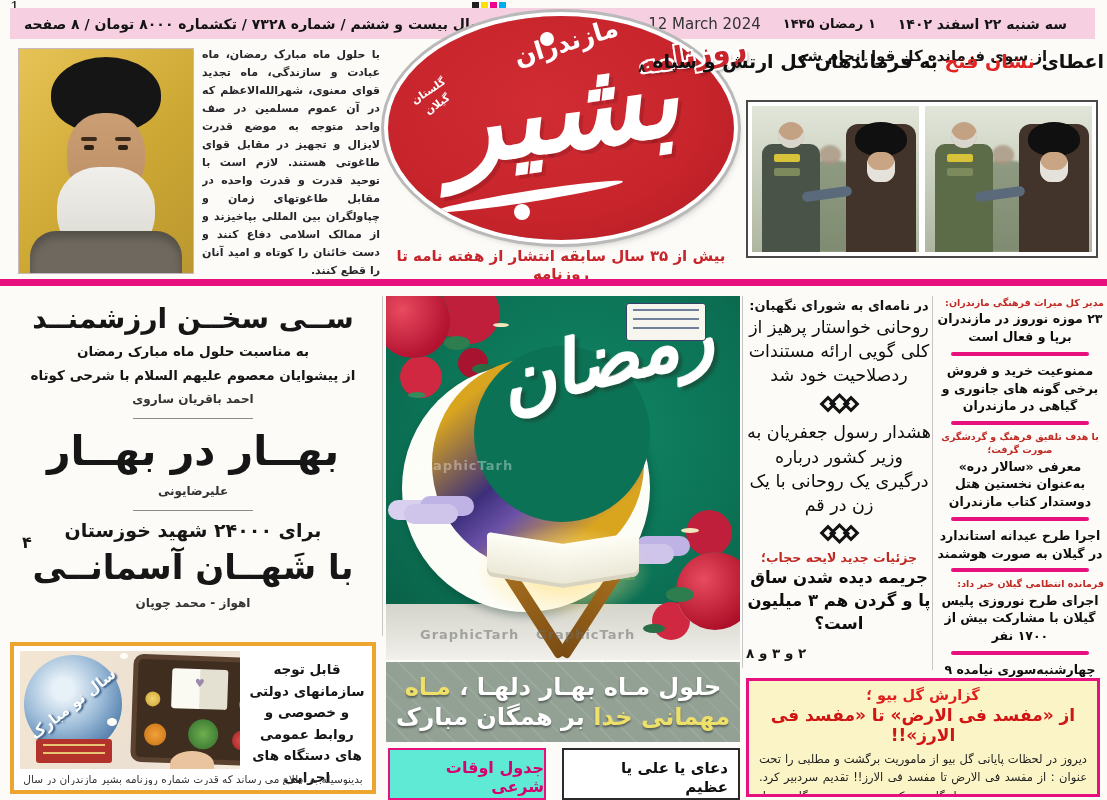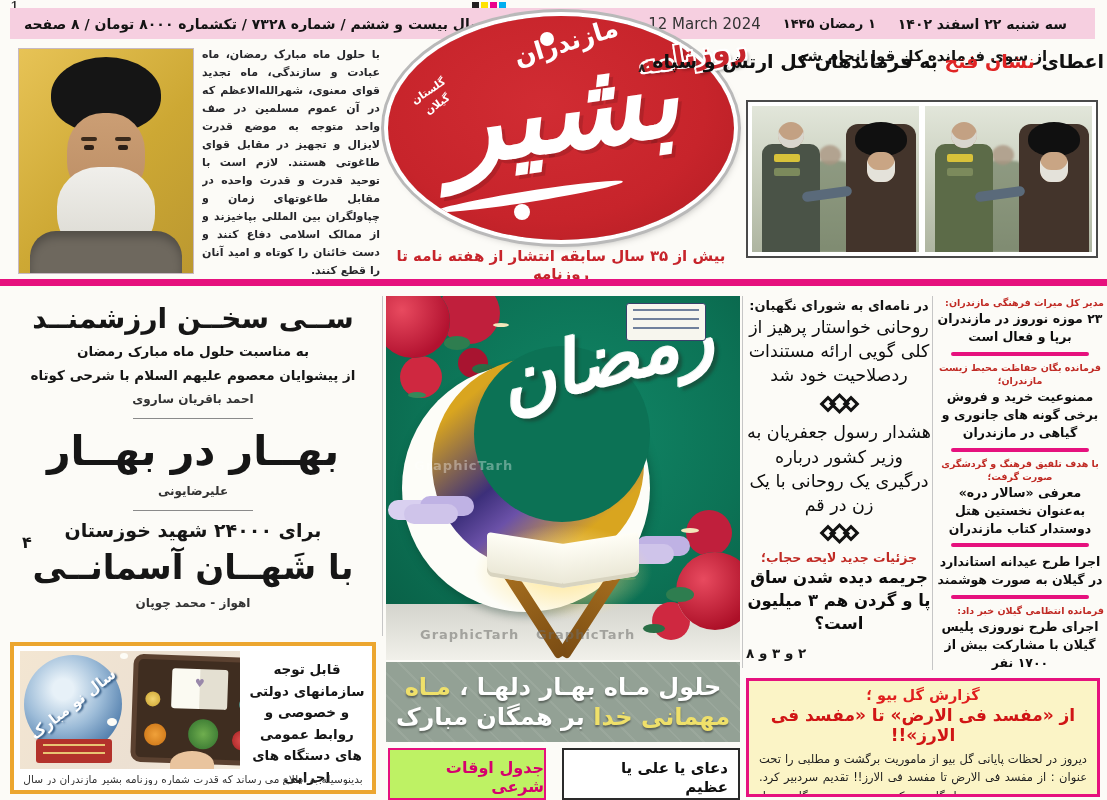--- a/index.html
+++ b/index.html
@@ -188,21 +188,21 @@
   .pg-r { right:0; transform:skewY(-9deg); border-radius:0 4px 6px 2px; box-shadow:inset 0 -4px 0 #d8d4c0; }
   .wm { position:absolute; font-size:13px; font-weight:bold; letter-spacing:1px; color:rgba(255,255,255,.35); }
   .wm2 { color:rgba(110,110,105,.55); }
 
   .poster-caption { position:absolute; left:386px; top:662px; width:354px; height:80px; background:#93a195;
     background-image:repeating-linear-gradient(45deg, rgba(255,255,255,.07) 0 2px, transparent 2px 16px);
     display:flex; flex-direction:column; align-items:center; justify-content:center; gap:2px; }
   .poster-caption .line { font-size:24px; font-weight:bold; color:#fff; text-shadow:0 2px 2px rgba(0,0,0,.4); white-space:nowrap; }
   .poster-caption .yl { color:#efe06a; }
 
-  .box-pink { position:absolute; left:388px; top:748px; width:158px; height:52px; background:#bef264;
+  .box-pink { position:absolute; left:388px; top:748px; width:158px; height:52px; background:#5eead4;
     border:2px solid #e6117e; display:flex; justify-content:center; padding-top:8px; }
   .box-pink span { color:#d6006e; font-size:16px; font-weight:bold; }
   .box-white { position:absolute; left:562px; top:748px; width:178px; height:52px; background:#fff;
     border:2px solid #2a2a2a; padding:8px 10px 0; }
   .box-white span { color:#101010; font-size:15px; font-weight:bold; }
 
   
   .news-col { position:absolute; left:746px; top:298px; width:186px; display:flex; flex-direction:column;
     align-items:center; text-align:center; }
   .n-kicker { font-size:13px; font-weight:bold; color:#141414; }
@@ -394,21 +394,20 @@
       </div>
     <div class="n-kicker-red">جزئیات جدید لایحه حجاب؛</div>
     <div class="n-head-sm">جریمه دیده شدن ساق پا و گردن هم ۳ میلیون است؟</div>
     <div class="n-pages">۲ و ۳ و ۸</div>
   </div>
 
   <div class="region-col">
     <div class="r-kicker">مدیر کل میراث فرهنگی مازندران:</div>
     <div class="r-head">۲۳ موزه نوروز در مازندران برپا و فعال است</div>
     <div class="r-sep"></div>
-    <div class="r-kicker">فرمانده یگان حفاظت محیط زیست مازندران؛</div>
     <div class="r-head">ممنوعیت خرید و فروش برخی گونه های جانوری و گیاهی در مازندران</div>
     <div class="r-sep"></div>
     <div class="r-kicker">با هدف تلفیق فرهنگ و گردشگری صورت گرفت؛</div>
     <div class="r-head">معرفی «سالار دره» به‌عنوان نخستین هتل دوستدار کتاب مازندران</div>
     <div class="r-sep"></div>
     <div class="r-head">اجرا طرح عیدانه استاندارد در گیلان به صورت هوشمند</div>
     <div class="r-sep"></div>
     <div class="r-kicker">فرمانده انتظامی گیلان خبر داد:</div>
     <div class="r-head">اجرای طرح نوروزی پلیس گیلان با مشارکت بیش از ۱۷۰۰ نفر</div>
     <div class="r-sep"></div>

